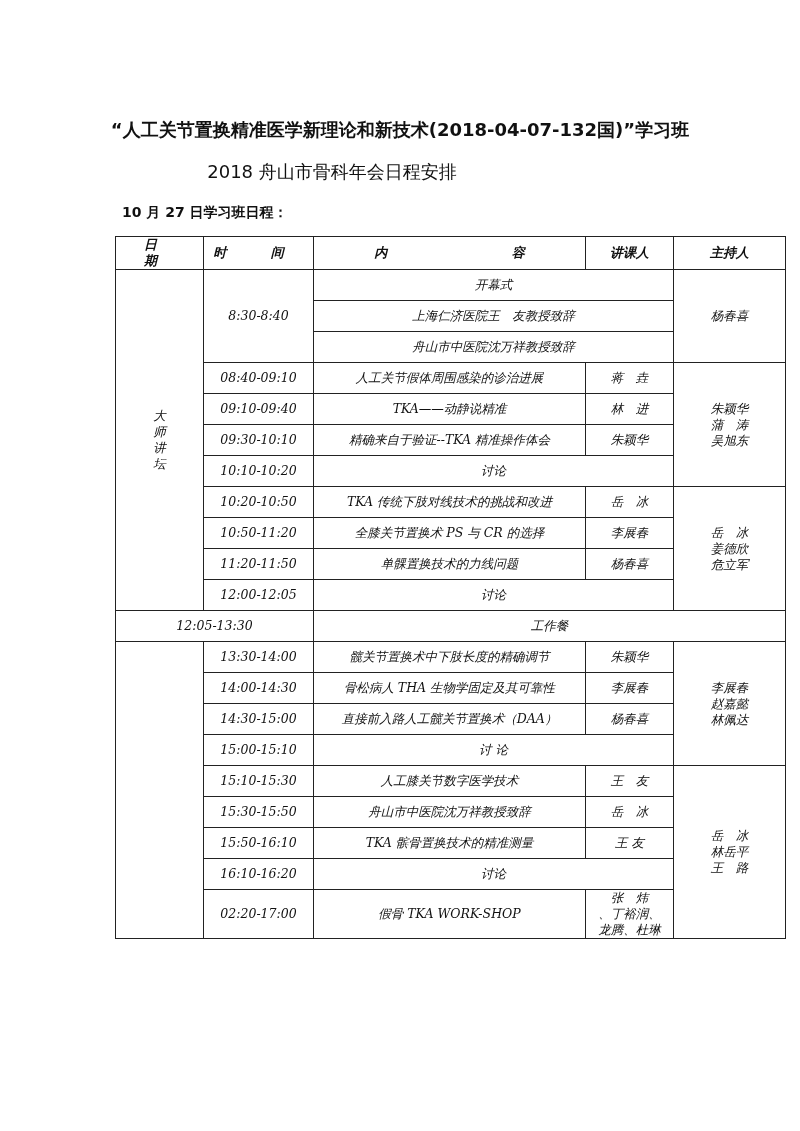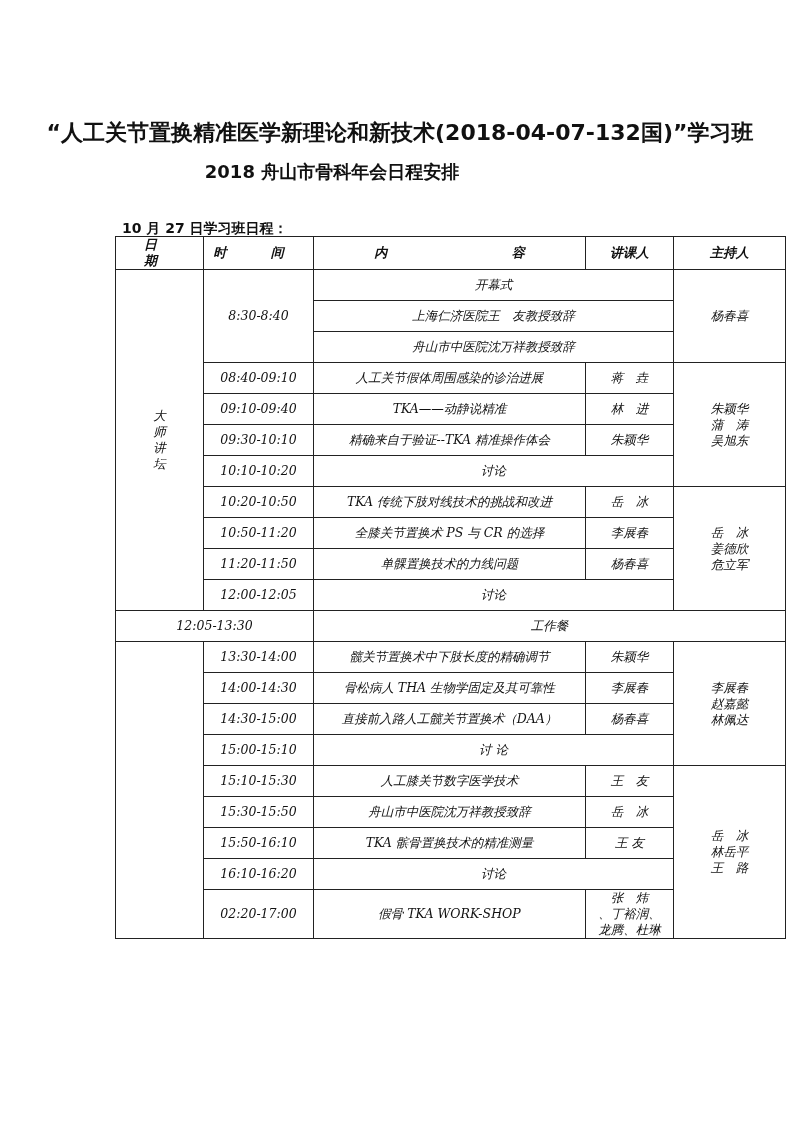--- a/index.html
+++ b/index.html
@@ -1,19 +1,19 @@
 <!DOCTYPE html>
 <html><head>
 <meta charset="utf-8">
 <style>
   html, body { margin: 0; padding: 0; background: #ffffff; }
   body { width: 800px; height: 1131px; position: relative; font-family: "DejaVu Serif", "Liberation Serif", serif; color: #111; overflow: hidden; }
-  .title1 { position: absolute; top: 118px; left: 0; width: 800px; text-align: center; font-family: "DejaVu Sans", "Liberation Sans", sans-serif; font-weight: bold; font-size: 22px; letter-spacing: 0px; }
-  .title2 { position: absolute; top: 160px; left: 0; width: 664px; text-align: center; font-family: "DejaVu Sans", "Liberation Sans", sans-serif; font-weight: bold; font-size: 18px; }
-  .subtitle { position: absolute; top: 220px; left: 122px; font-family: "DejaVu Sans", "Liberation Sans", sans-serif; font-weight: bold; font-size: 14px; }
+  .title1 { position: absolute; top: 118px; left: 0; width: 800px; text-align: center; font-family: "DejaVu Sans", "Liberation Sans", sans-serif; font-weight: bold; font-size: 18px; letter-spacing: 0px; }
+  .title2 { position: absolute; top: 160px; left: 0; width: 664px; text-align: center; font-family: "DejaVu Sans", "Liberation Sans", sans-serif; font-weight: normal; font-size: 18px; }
+  .subtitle { position: absolute; top: 204px; left: 122px; font-family: "DejaVu Sans", "Liberation Sans", sans-serif; font-weight: bold; font-size: 14px; }
   table.schedule { position: absolute; top: 236px; left: 115px; border-collapse: collapse; table-layout: fixed; width: 670px; font-style: italic; }
   table.schedule td, table.schedule th { border: 1px solid #222; text-align: center; vertical-align: middle; font-size: 12.5px; padding: 0 2px; height: 30px; line-height: 16px; font-weight: normal; }
   table.schedule th { font-family: "DejaVu Sans", "Liberation Sans", sans-serif; font-weight: bold; font-size: 13px; }
   th.spaced-date { letter-spacing: 18px; }
   th.spaced-time { letter-spacing: 20px; }
   th.spaced-content { word-spacing: 120px; }
   td.vertical { font-family: "DejaVu Sans", "Liberation Sans", sans-serif; font-weight: bold; font-size: 14px; line-height: 21px; }
   td.multi { line-height: 21px; }
   td.tall { height: 60px; line-height: 20px; }
   .vchar { display: block; }

